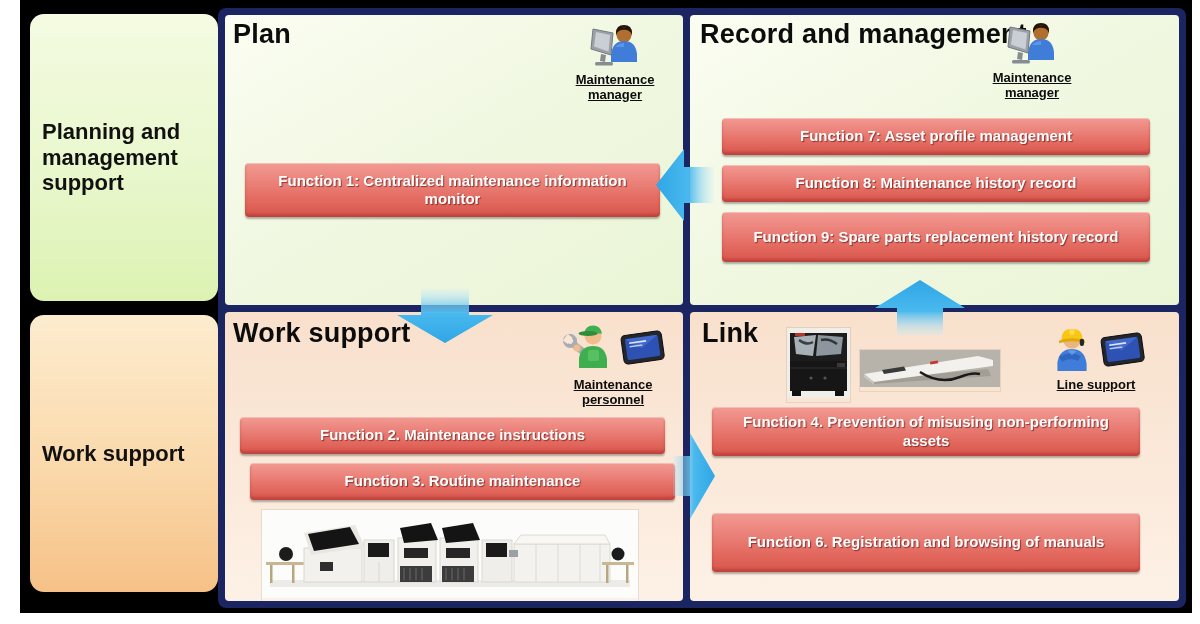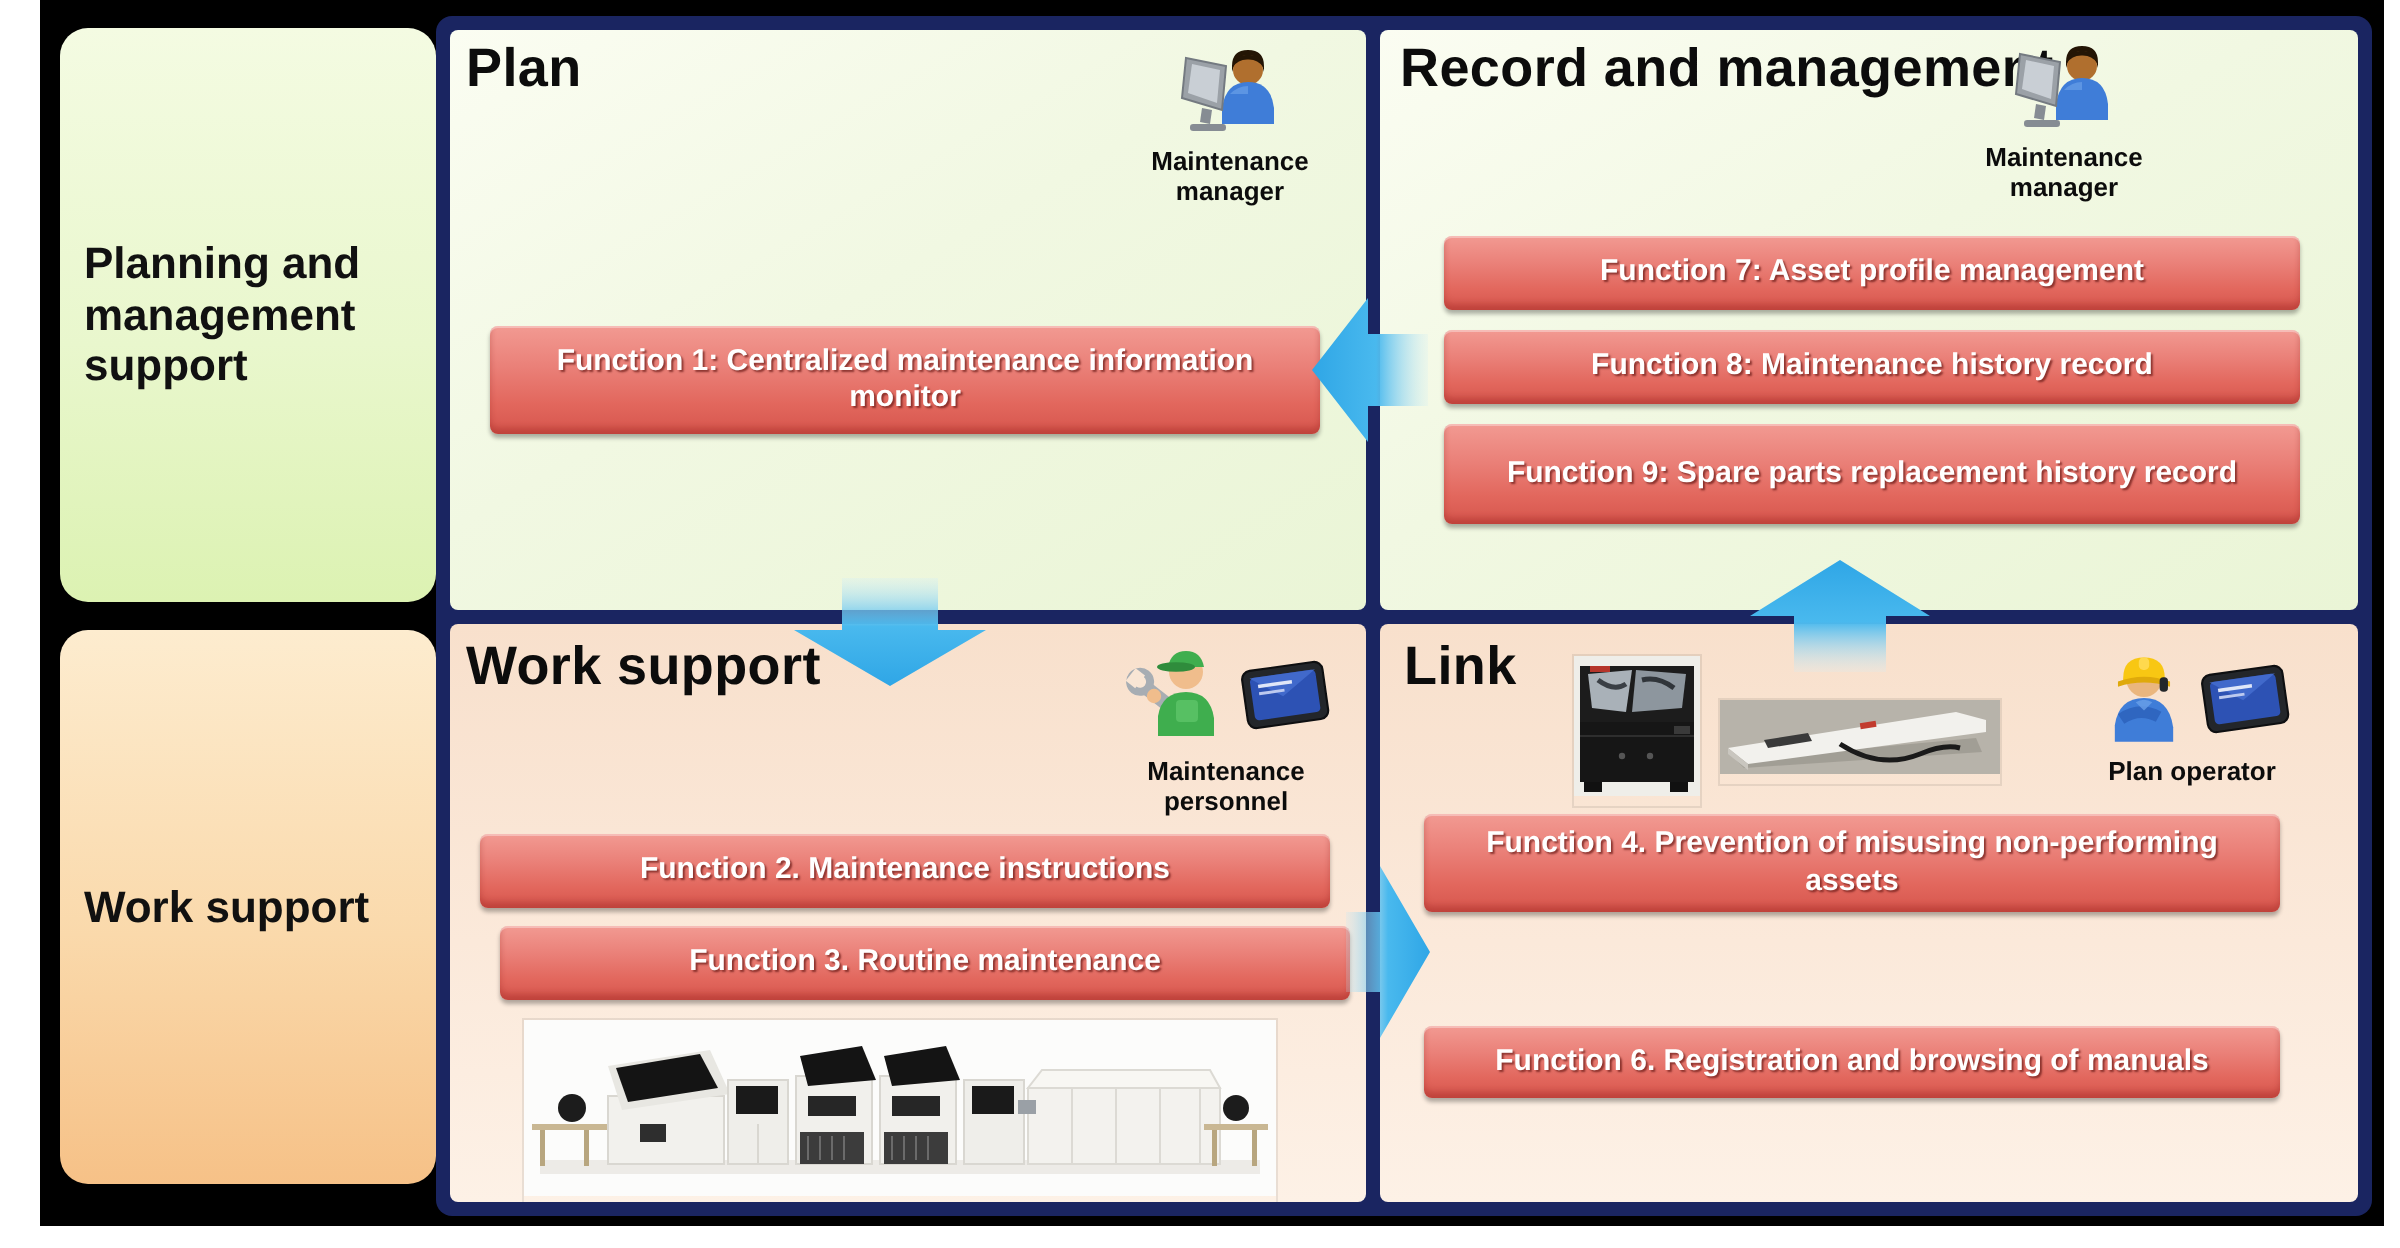--- a/index.html
+++ b/index.html
@@ -25,21 +25,21 @@
   .q-title{position:absolute;font-size:27px;font-weight:bold;color:#0c0c0c;letter-spacing:.2px;}
   
   .fn{position:absolute;border-radius:4px;color:#fff;font-weight:bold;font-size:15px;line-height:1.22;
       display:flex;align-items:center;justify-content:center;text-align:center;padding:2px 14px;box-sizing:border-box;
       background:linear-gradient(180deg,#f29a92 0%,#ea8078 38%,#e2675d 72%,#d6564d 100%);
       box-shadow:inset 0 1px 0 rgba(255,255,255,.35), inset 0 -3px 3px rgba(150,30,25,.35), 0 2px 2px rgba(0,0,0,.3);
       text-shadow:1px 1px 1px rgba(110,30,25,.75);}
   
   .actor{position:absolute;display:flex;flex-direction:column;align-items:center;}
   .actor .row{display:flex;align-items:flex-start;}
-  .actor-label{font-size:13px;font-weight:bold;color:#0c0c0c;text-align:center;line-height:1.12;margin-top:2px;}
+  .actor-label{font-size:13px;font-weight:bold;color:#0c0c0c;text-align:center;line-height:1.12;margin-top:2px;text-decoration:underline;}
   .tablet{transform:rotate(-8deg);margin-left:4px;margin-top:10px;}
   
   .arrow{position:absolute;z-index:30;}
   
   .photo{position:absolute;box-shadow:0 0 0 1px rgba(0,0,0,.08);}
 </style>
 </head>
 <body>
 
 <div class="stage">
@@ -242,25 +242,25 @@
           <span class="tablet">
             <svg width="44" height="32" viewBox="0 0 40 30">
               <rect x="1" y="1" width="38" height="27" rx="4" fill="#23262a" stroke="#0e0f11"></rect>
               <rect x="4.5" y="4.5" width="31" height="20" rx="2" fill="#2d52b4"></rect>
               <polygon points="4.5,4.5 35.5,4.5 19,15" fill="#4a74d4" opacity=".7"></polygon>
               <rect x="8" y="8" width="16" height="1.6" fill="#dfe6f8"></rect>
               <rect x="8" y="11.5" width="12" height="1.4" fill="#bcc9ef"></rect>
             </svg>
           </span>
         </div>
-        <div class="actor-label">Plan operator</div>
+        <div class="actor-label">Line support</div>
       </div>
 
       <div class="fn" style="left:22px;top:95px;width:428px;height:49px;">Function 4. Prevention of misusing non-performing assets</div>
-      <div class="fn" style="left:22px;top:201px;width:428px;height:36px;">Function 6. Registration and browsing of manuals</div>
+      <div class="fn" style="left:22px;top:201px;width:428px;height:59px;">Function 6. Registration and browsing of manuals</div>
     </div>
   </div>
 
   <div class="arrow" style="left:656px;top:147px;">
     <svg width="58" height="76" viewBox="0 0 58 76">
       <defs>
           <linearGradient id="gL" x1="0" y1="0" x2="1" y2="0">
         <stop offset="0" stop-color="#2fa6e6"></stop>
             <stop offset=".55" stop-color="#49b9ee"></stop>
         <stop offset="1" stop-color="#bfe7f8" stop-opacity=".15"></stop>

